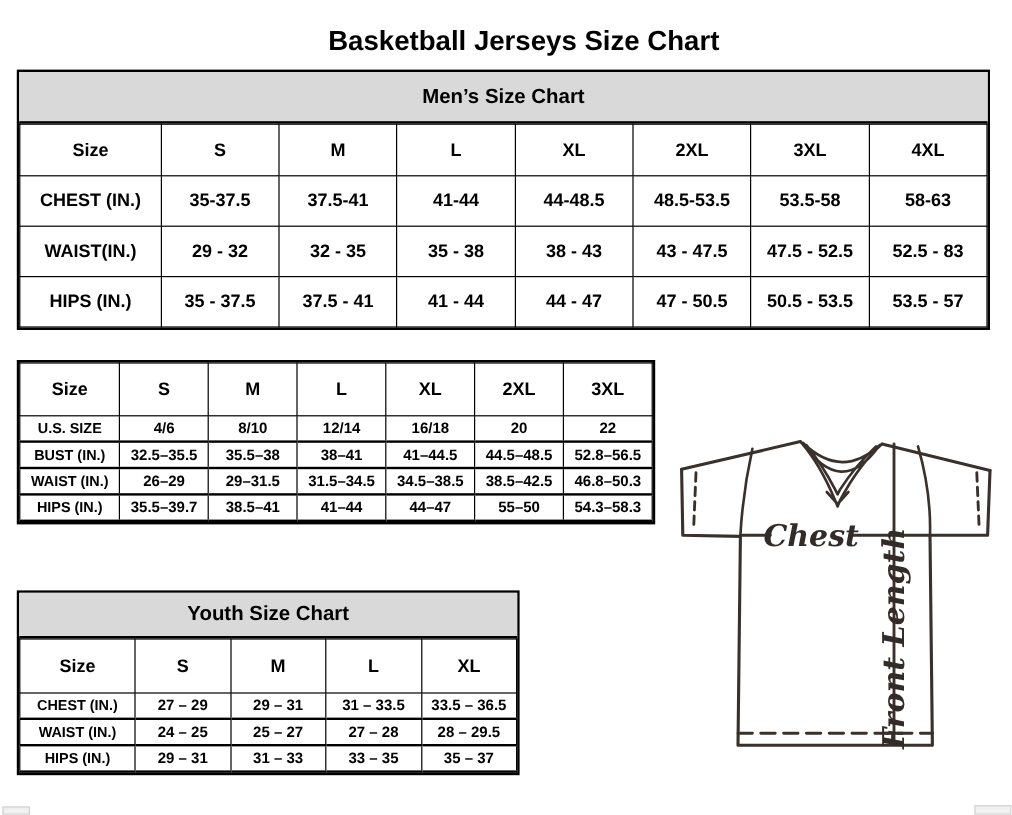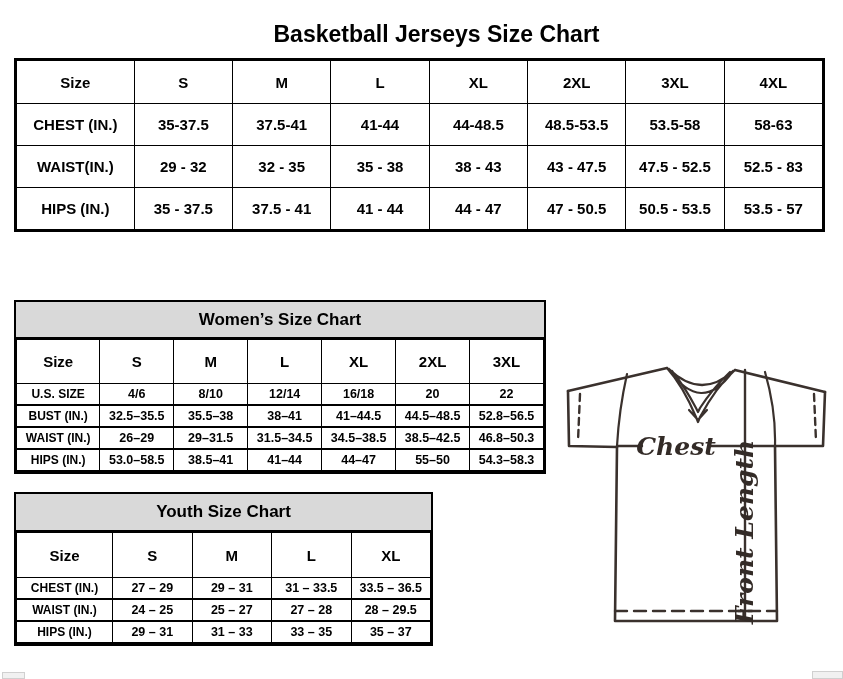--- a/index.html
+++ b/index.html
@@ -54,20 +54,21 @@
   .scroll-frag{position:absolute;background:#f1f1f1;border:1px solid #d0d0d0;box-sizing:border-box;}
   .frag-l{left:2px;top:672px;width:23px;height:7px;}
   .frag-r{left:812px;top:671px;width:31px;height:8px;}
 </style>
 </head>
 <body>
 
 <h1 class="page-title">Basketball Jerseys Size Chart</h1>
 
 <section class="section mens">
+  <div class="hdr">Men’s Size Chart</div>
   <table>
     <colgroup>
         <col class="label">
       </colgroup>
   <thead>
         <tr>
           <th class="label-col">Size</th>
           <th>S</th>
           <th>M</th>
           <th>L</th>
@@ -106,21 +107,20 @@
           <td>44 - 47</td>
           <td>47 - 50.5</td>
           <td>50.5 - 53.5</td>
           <td>53.5 - 57</td>
         </tr>
       </tbody>
     </table>
 </section>
 
 <section class="section womens">
-  <div class="hdr">Women’s Size Chart</div>
   <table>
     <colgroup>
         <col class="label">
       </colgroup>
   <thead>
         <tr>
           <th class="label-col">Size</th>
           <th>S</th>
           <th>M</th>
           <th>L</th>
@@ -152,21 +152,21 @@
           <td class="label-col">WAIST (IN.)</td>
           <td>26–29</td>
           <td>29–31.5</td>
           <td>31.5–34.5</td>
           <td>34.5–38.5</td>
           <td>38.5–42.5</td>
           <td>46.8–50.3</td>
         </tr>
         <tr>
           <td class="label-col">HIPS (IN.)</td>
-          <td>53.0–58.5</td>
+          <td>35.5–39.7</td>
           <td>38.5–41</td>
           <td>41–44</td>
           <td>44–47</td>
           <td>55–50</td>
           <td>54.3–58.3</td>
         </tr>
       </tbody>
     </table>
 </section>
 

